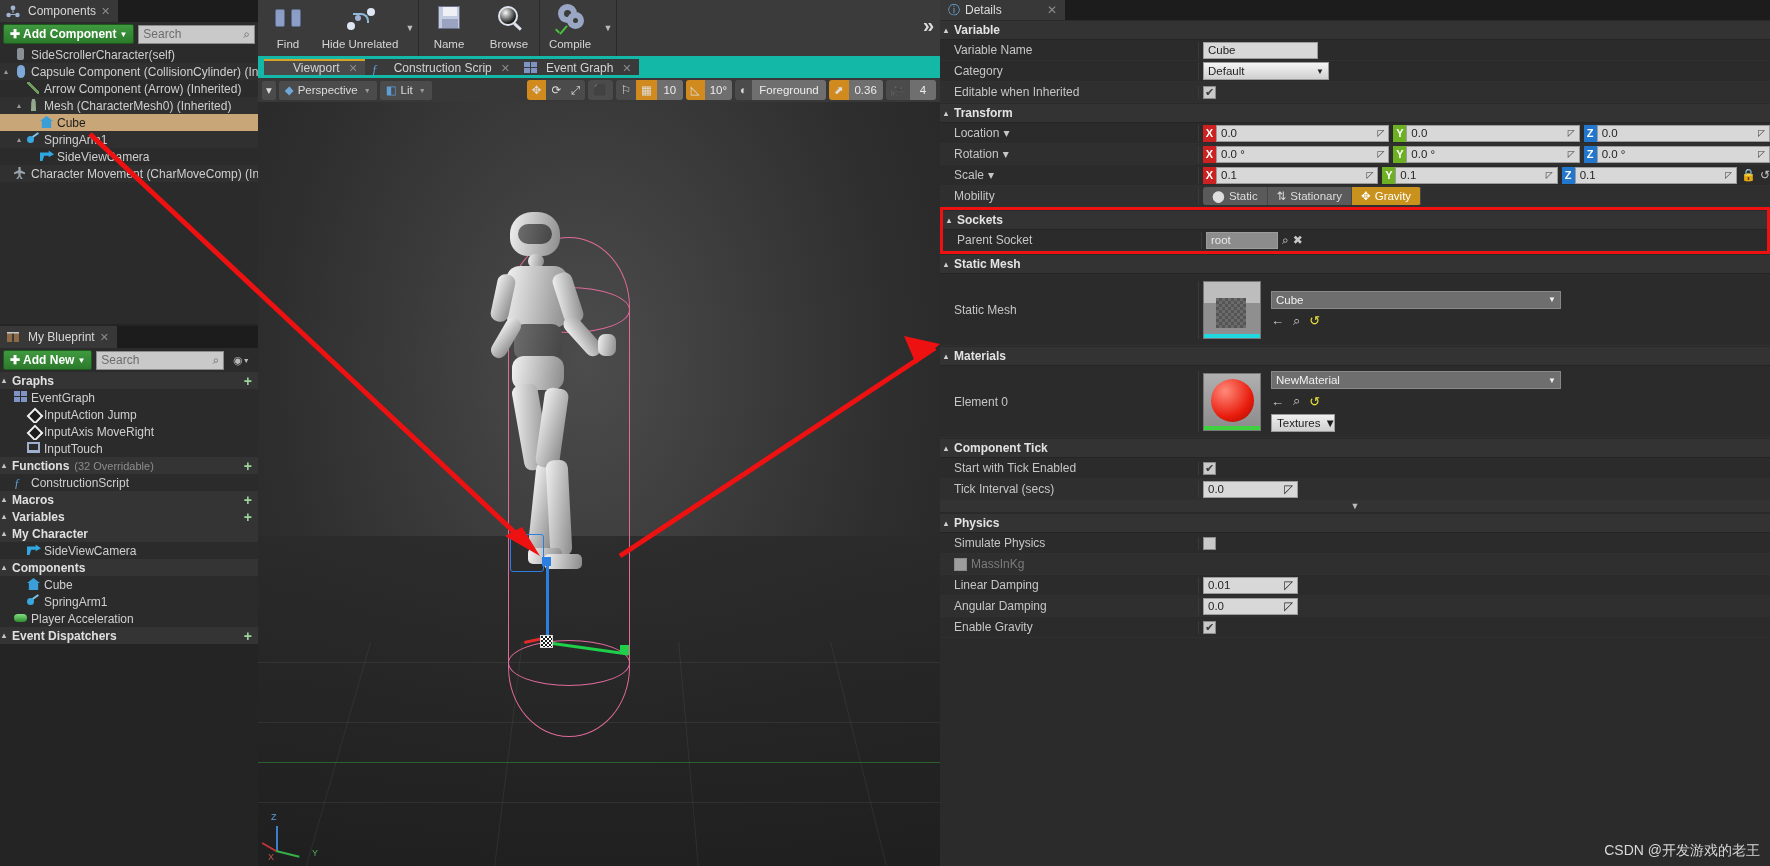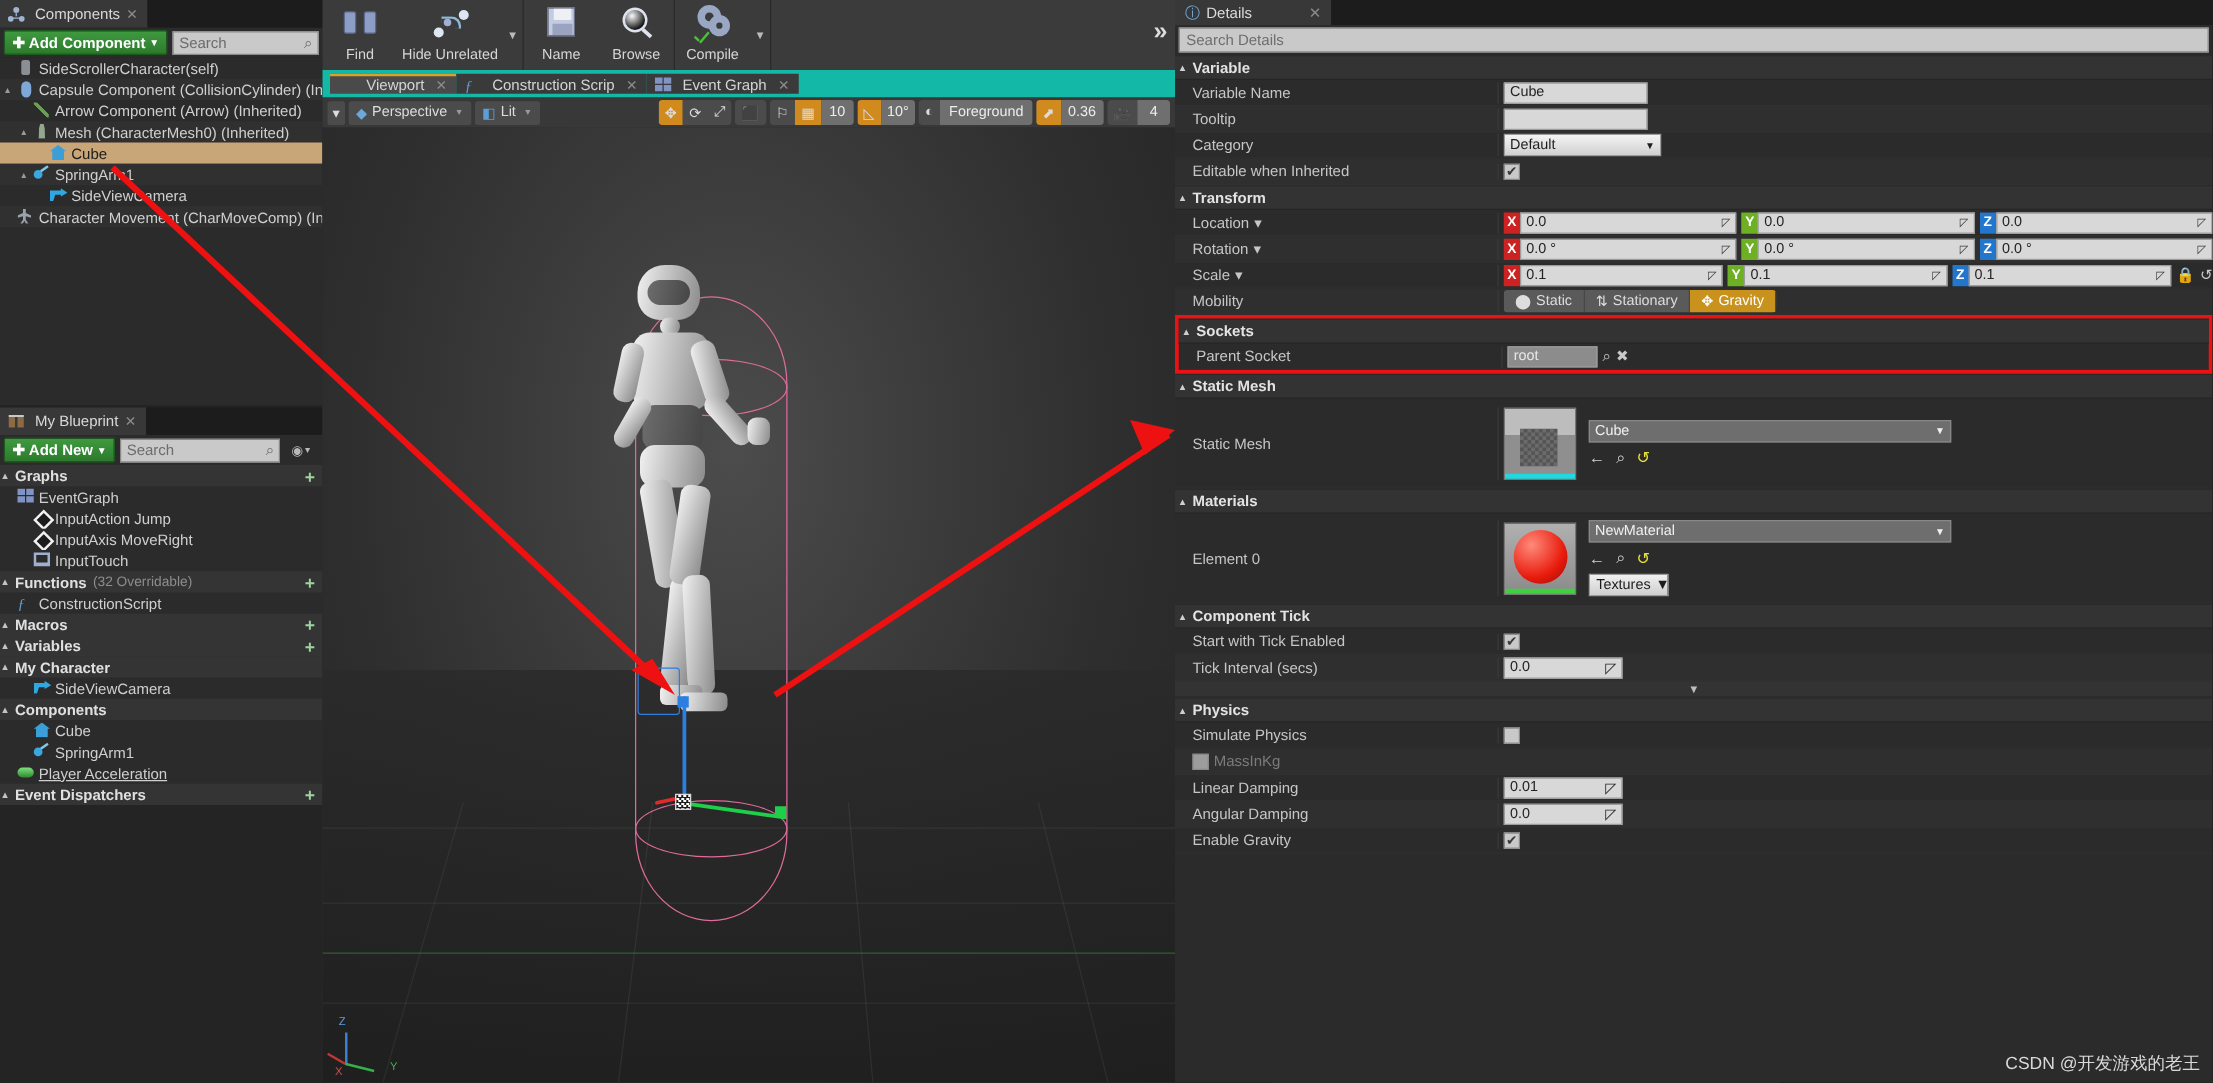--- a/index.html
+++ b/index.html
@@ -418,21 +418,21 @@
           </span>
           <span>Cube</span>
         </div>
         <div class="trow" style="padding-left: 17px;">
           <span class="arw"></span>
           <span class="ico">
             <i class="ic-spring" style="display:block"></i>
           </span>
           <span>SpringArm1</span>
         </div>
-        <div class="trow" style="padding-left: 4px; text-decoration: underline;">
+        <div class="trow" style="padding-left: 4px;">
           <span class="arw"></span>
           <span class="ico">
             <i class="ic-var" style="display:block;margin-top:2px"></i>
           </span>
           <span>Player Acceleration</span>
         </div>
         <div class="cat-row">
           <span class="arw">▴</span>
           <span>Event Dispatchers</span>
           <span class="plus">+</span>
@@ -624,45 +624,34 @@
 
   <div class="details">
     <div class="d-tabbar">
       <div class="d-tab">
         <span style="color:#6ea8d8">ⓘ</span>
         <span>Details</span>
         <span class="tabx">✕</span>
       </div>
       <div class="tabfill"></div>
     </div>
-    <div class="d-search">
-      <span>Search Details</span>
-    </div>
     <div id="details-body">
         <div>
           <div class="sect">
             <span class="arw">▴</span>
             <span>Variable</span>
           </div>
           <div class="prow">
             <div class="pname">
               <span>Variable Name</span>
             </div>
             <div class="pval">
               <div class="ifield" style="width: 115px;">Cube</div>
             </div>
           </div>
-          <div class="prow alt">
-            <div class="pname">
-              <span>Tooltip</span>
-            </div>
-            <div class="pval">
-              <div class="ifield" style="width: 115px;"></div>
-            </div>
-          </div>
           <div class="prow">
             <div class="pname">
               <span>Category</span>
             </div>
             <div class="pval">
               <div class="combo" style="width: 126px;">
                 <span>Default</span>
                 <span class="cc">▼</span>
               </div>
             </div>

